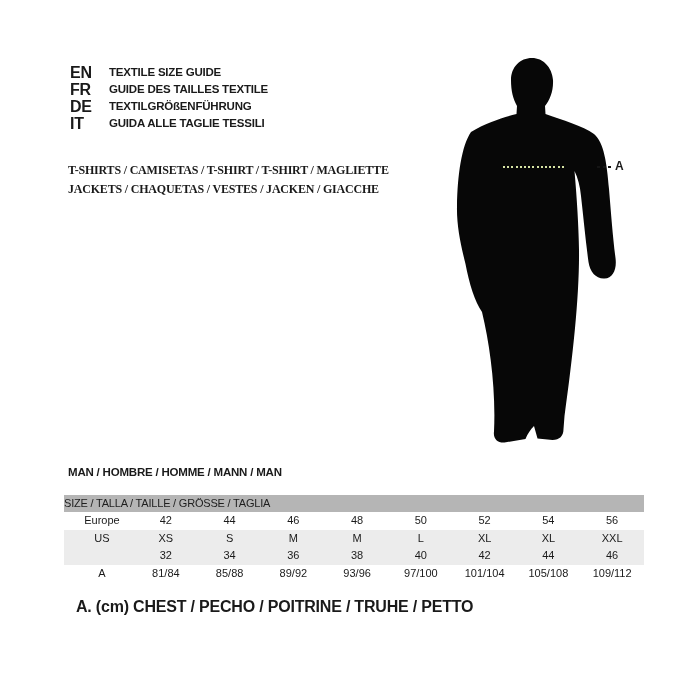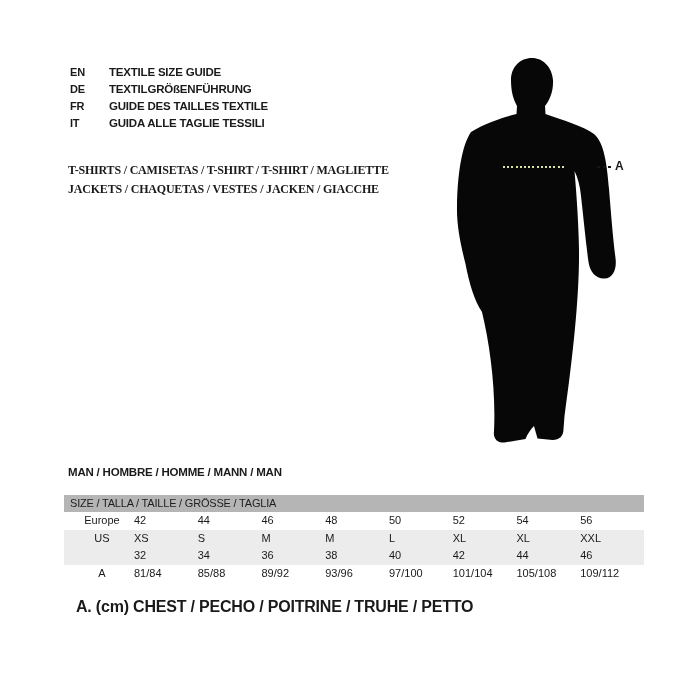--- a/index.html
+++ b/index.html
@@ -8,21 +8,21 @@
     background:var(--page_bg,#fff);
     font-family:"Liberation Sans","DejaVu Sans",sans-serif;
     color:var(--ink,#1a1a1a);
     -webkit-font-smoothing:antialiased;
   }
   .abs{position:absolute;}
 
   
   .lang-list{left:70px;top:64px;}
   .lang-row{display:flex;height:17px;line-height:17px;}
-  .lang-code{width:39px;font-size:11px;font-weight:bold;letter-spacing:-0.2px;}
+  .lang-code{width:39px;font-size:16px;font-weight:bold;letter-spacing:-0.2px;}
   .lang-text{font-size:11.5px;font-weight:bold;letter-spacing:-0.2px;white-space:nowrap;text-align:right;}
 
   
   .garments{left:68px;top:161px;font-family:Liberation Serif, serif;}
   .garment-line{font-size:12px;font-weight:bold;letter-spacing:-0.2px;height:19px;line-height:19px;white-space:nowrap;}
 
   
   .figure-svg{left:440px;top:50px;width:210px;height:400px;}
   .chest-line{
     left:503px;top:166px;width:61px;height:2px;
@@ -32,44 +32,44 @@
     left:597px;top:166px;width:14px;height:2px;
     background:repeating-linear-gradient(90deg,var(--dash_black,#141414) 0 3px,transparent 3px 5.6px);
   }
   .measure-label{left:615px;top:159px;font-size:12px;font-weight:bold;}
 
   
   .section-title{left:68px;top:466px;font-size:11.5px;font-weight:bold;letter-spacing:-0.2px;white-space:nowrap;}
   .size-table{left:64px;top:495px;width:580px;}
   .thead{
     height:17px;line-height:17px;background:var(--table_header_bg,#b5b5b5);
-    font-size:11px;padding-left:6px;letter-spacing:-0.2px;color:#1e1e1e;
+    font-size:11px;letter-spacing:-0.2px;color:#1e1e1e;
   }
   .trow{display:flex;height:17.5px;line-height:17.5px;font-size:11px;}
   .trow.shaded{background:var(--table_stripe_bg,#ececec);}
   .tlabel{width:64px;padding-left:6px;text-align:center;}
-  .tcell{flex:1;}
+  .tcell{flex:1;text-align:center;}
 
   .footnote{left:76px;top:598px;font-size:16px;font-weight:bold;letter-spacing:-0.2px;white-space:nowrap;}
 </style>
 </head>
 <body style="--page_bg: #ffffff; --ink: #1a1a1a; --silhouette: #070707; --chest_line_green: #d6e3a4; --dash_black: #141414; --table_header_bg: #b5b5b5; --table_stripe_bg: #ececec;">
 
 <div class="abs lang-list">
   <div class="lang-row">
     <span class="lang-code">EN</span>
     <span class="lang-text">TEXTILE SIZE GUIDE</span>
   </div>
   <div class="lang-row">
+    <span class="lang-code">FR</span>
+    <span class="lang-text">GUIDE DES TAILLES TEXTILE</span>
+  </div>
+  <div class="lang-row">
     <span class="lang-code">DE</span>
     <span class="lang-text">TEXTILGRÖßENFÜHRUNG</span>
-  </div>
-  <div class="lang-row">
-    <span class="lang-code">FR</span>
-    <span class="lang-text">GUIDE DES TAILLES TEXTILE</span>
   </div>
   <div class="lang-row">
     <span class="lang-code">IT</span>
     <span class="lang-text">GUIDA ALLE TAGLIE TESSILI</span>
   </div>
 </div>
 
 <div class="abs garments">
   <div class="garment-line">T-SHIRTS / CAMISETAS / T-SHIRT / T-SHIRT / MAGLIETTE</div>
   <div class="garment-line">JACKETS / CHAQUETAS / VESTES / JACKEN / GIACCHE</div>

